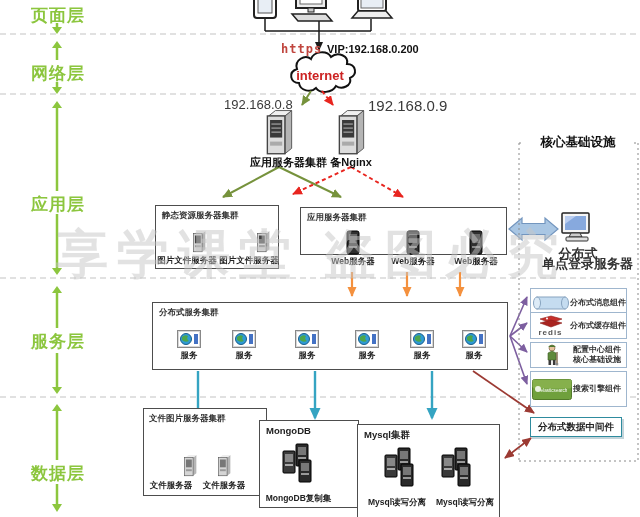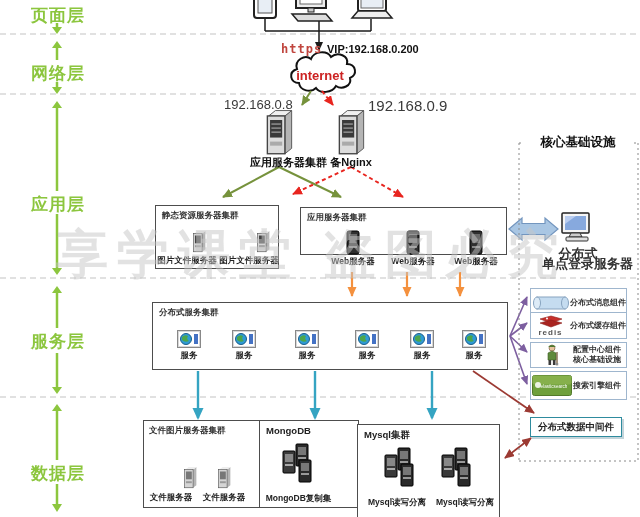--- a/index.html
+++ b/index.html
@@ -360,35 +360,35 @@
         <line x1="14" y1="8" x2="14" y2="19" stroke="#6b4f2e" stroke-width="1.2"></line>
         <rect x="12.8" y="19" width="2.4" height="2.4" fill="#888"></rect>
       </svg>
     </div>
     <div class="pi-label">
       <div>配置中心组件</div>
       <div>核心基础设施</div>
     </div>
   </div>
 
-  <div class="panel-item" style="top:371px;height:29px;">
+  <div class="panel-item" style="top:371px;height:36px;">
     <div class="pi-icon">
       <svg width="40" height="21">
         <rect x="0.5" y="0.5" width="39" height="20" rx="2" fill="#6FA03C" stroke="#527a2a"></rect>
         <rect x="0.5" y="0.5" width="39" height="9" rx="2" fill="#86B04C"></rect>
         <circle cx="6" cy="10" r="3" fill="#fff" opacity="0.85"></circle>
         <text x="22" y="13" text-anchor="middle" font-size="4.6" fill="#fff" font-family="Liberation Sans, sans-serif">elasticsearch</text>
       </svg>
     </div>
     <div class="pi-label">搜索引擎组件</div>
   </div>
 
   <div class="data-mw">分布式数据中间件</div>
 
-  <div class="cluster" style="left:143px;top:420px;width:124px;height:88px;">
+  <div class="cluster" style="left:143px;top:408px;width:124px;height:88px;">
     <div class="box-title" style="left:5px;">文件图片服务器集群</div>
     <div class="icon" style="left:40px;top:45px;">
       <svg width="13" height="24" viewBox="0 0 20 34">
           <polygon points="14,4 19,0 19,28 14,32" fill="#b5b5b5"></polygon>
           <polygon points="2,4 7,0 19,0 14,4" fill="#eee"></polygon>
           <rect x="1" y="4" width="13" height="28" fill="#d5d5d5" stroke="#555" stroke-width="1"></rect>
           <rect x="3" y="7" width="9" height="12" fill="#777"></rect>
           <rect x="3" y="22" width="9" height="3" fill="#999"></rect>
         </svg>
     </div>

